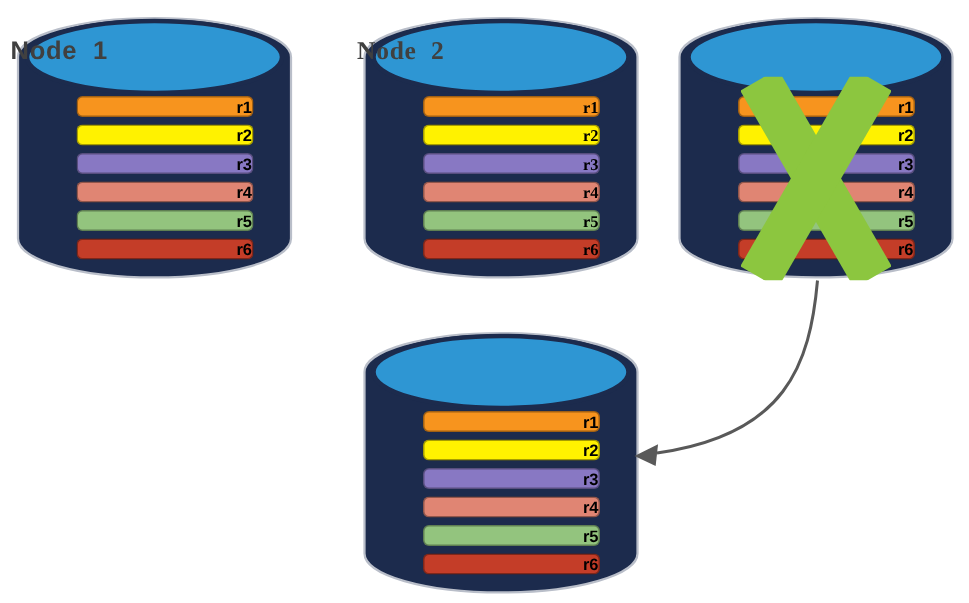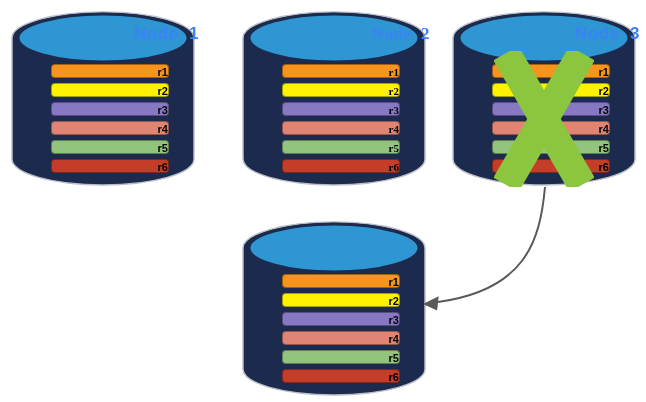--- a/index.html
+++ b/index.html
@@ -28,22 +28,22 @@
   .cyl-svg {
     position: absolute;
     left: 0; top: 0;
     width: 192px; height: 182px;
     display: block;
   }
   .node-title {
     position: absolute;
     left: 0; top: 19px;
     width: 192px;
-    text-align: right;
-    color: #3b82f6;
+    text-align: left;
+    color: #404040;
     font-size: 17px;
     font-weight: bold;
     letter-spacing: 0.5px;
     white-space: pre;
   }
   .rows {
     position: absolute;
     left: 44px; top: 59px;
     width: 118px;
     display: flex;
@@ -109,21 +109,20 @@
       <div class="row" style="background-color: rgb(147, 196, 126);">r5</div>
       <div class="row" style="background-color: rgb(196, 61, 40);">r6</div>
     </div>
   </div>
 
   <div class="node node-3">
     <svg class="cyl-svg" viewBox="0 0 192 182">
       <path d="M5,33 A91,26 0 0 1 187,33 L187,154 A91,26 0 0 1 5,154 Z" stroke-width="1.5" fill="#1C2B4D" stroke="#b9bec9"></path>
       <ellipse cx="96" cy="33" rx="85" ry="24" stroke-width="3" fill="#2E96D3" stroke="#1C2B4D"></ellipse>
     </svg>
-    <div class="node-title">Node  3</div>
     <div class="rows">
       <div class="row" style="background-color: rgb(247, 148, 30);">r1</div>
       <div class="row" style="background-color: rgb(255, 242, 0);">r2</div>
       <div class="row" style="background-color: rgb(136, 120, 195);">r3</div>
       <div class="row" style="background-color: rgb(224, 133, 115);">r4</div>
       <div class="row" style="background-color: rgb(147, 196, 126);">r5</div>
       <div class="row" style="background-color: rgb(196, 61, 40);">r6</div>
     </div>
     <div class="x-overlay">
       <svg width="100" height="136" viewBox="0 0 100 136">

